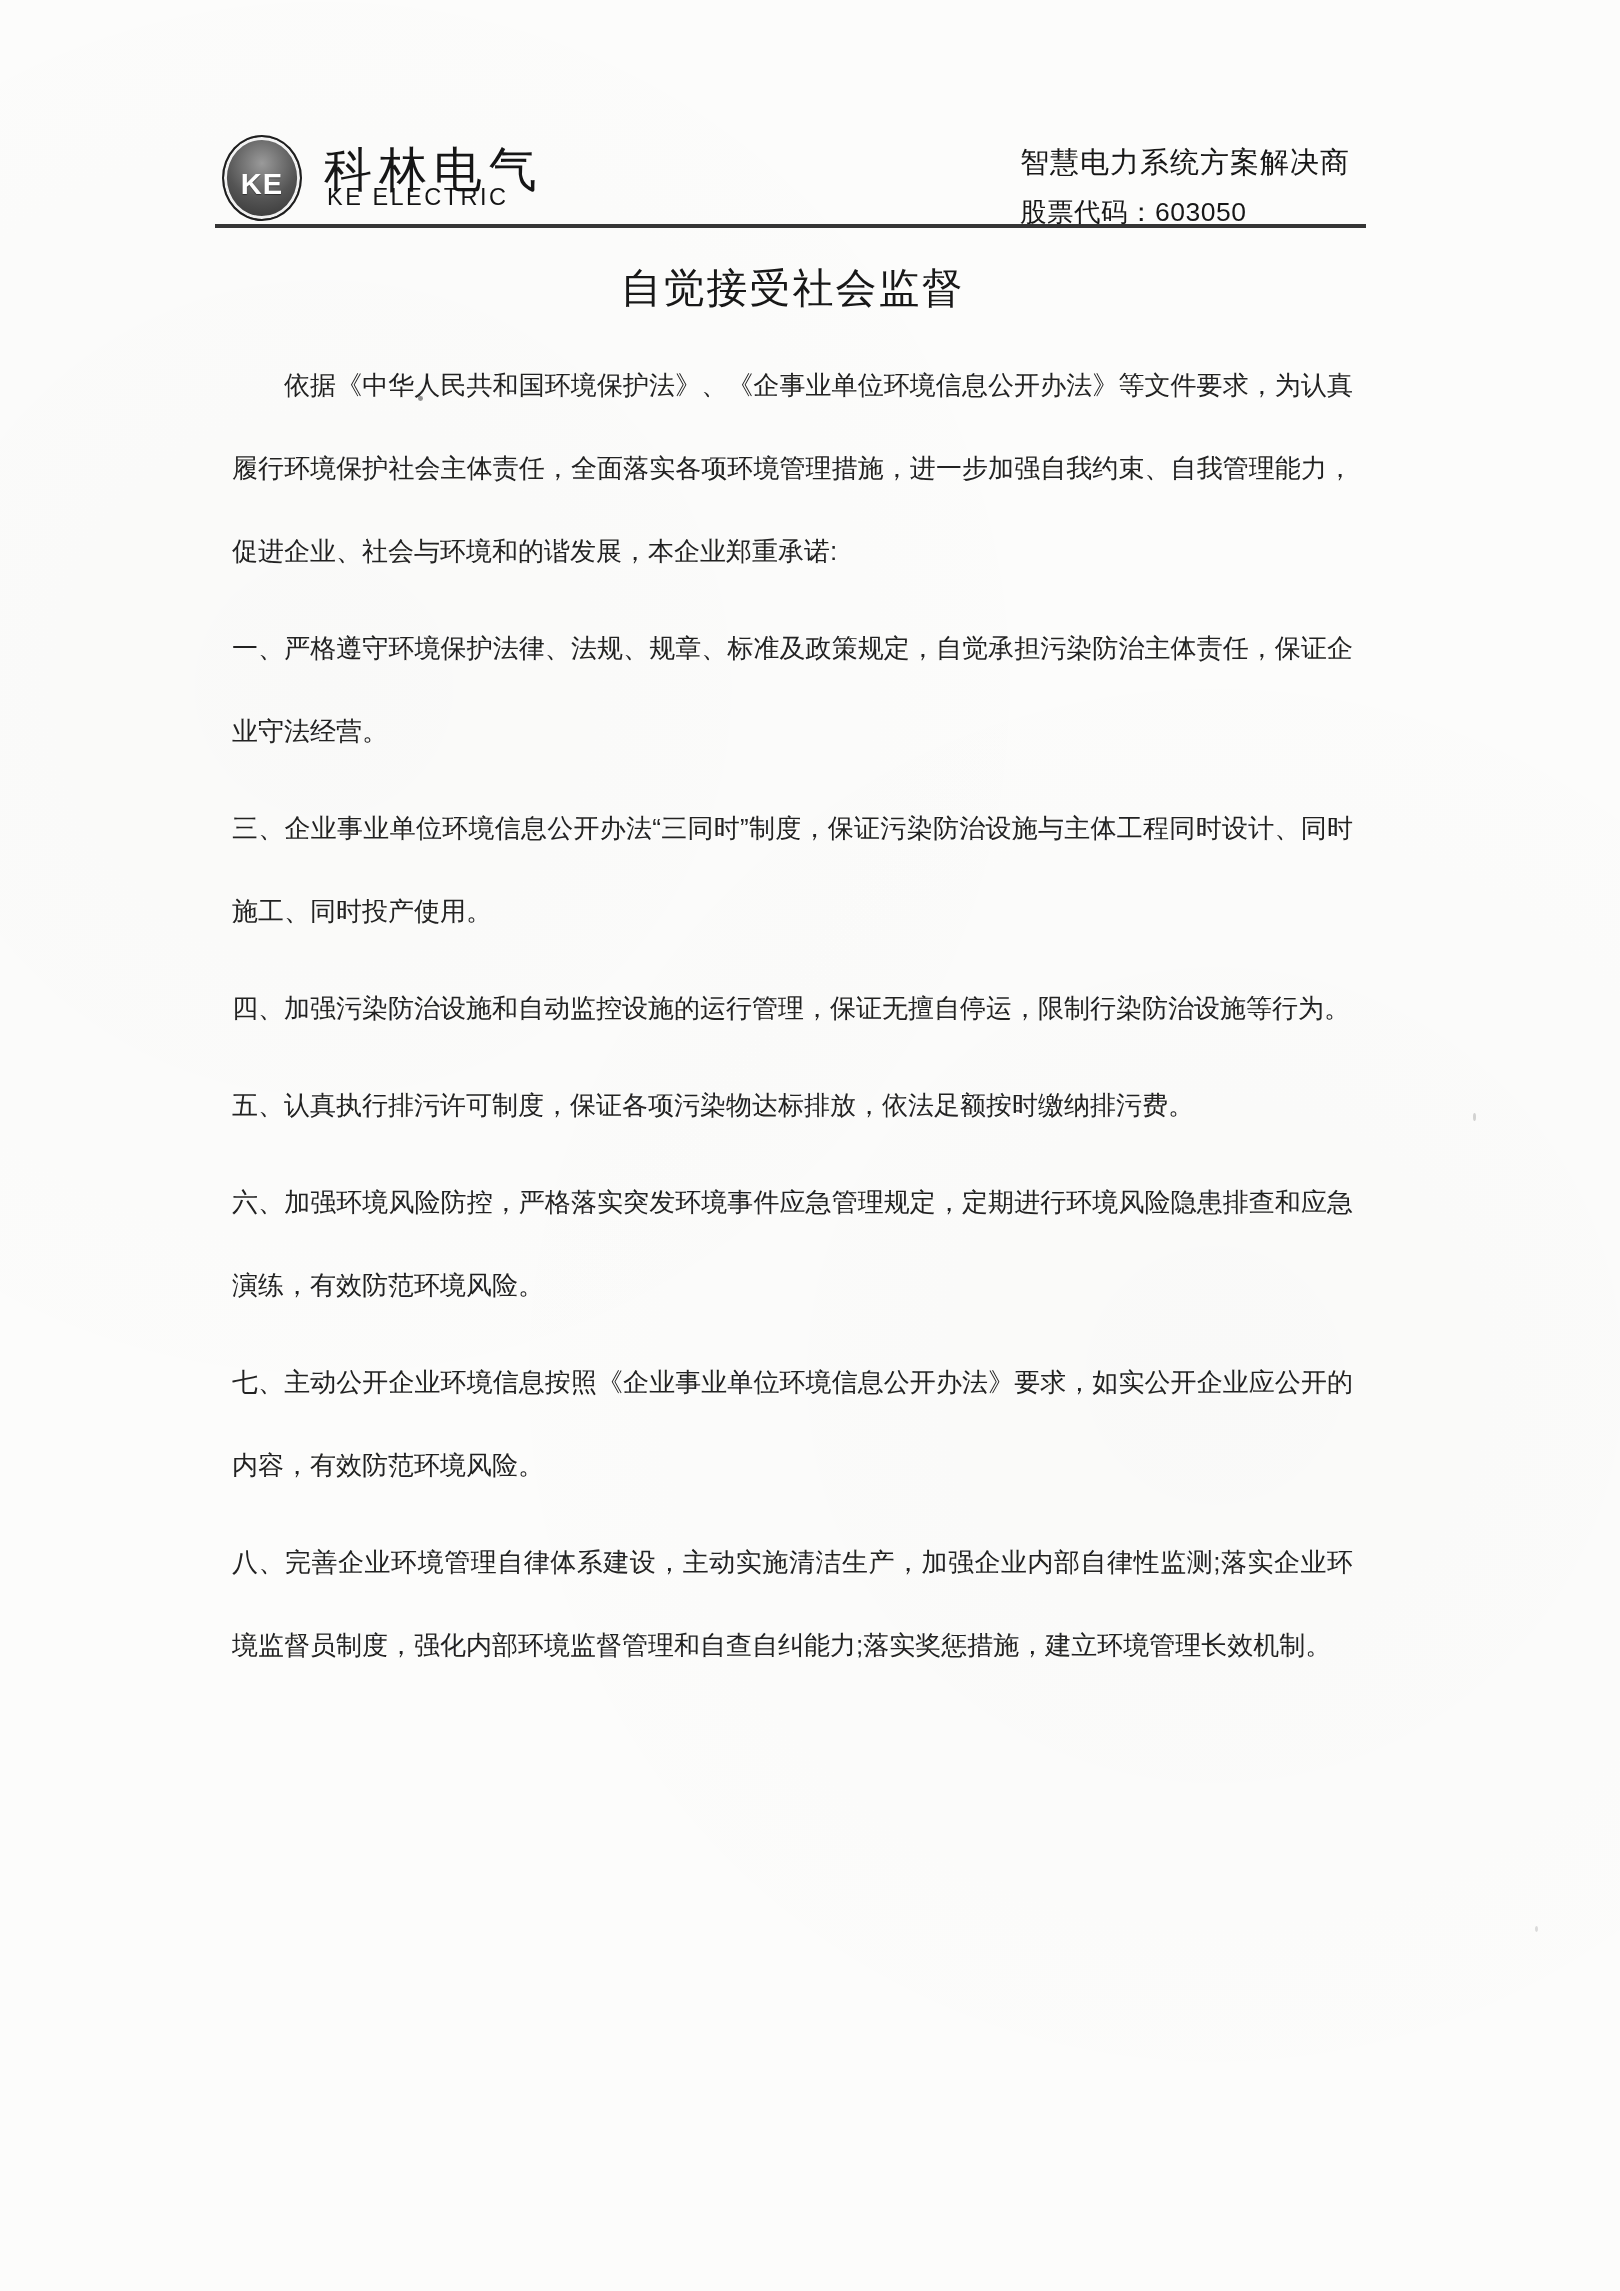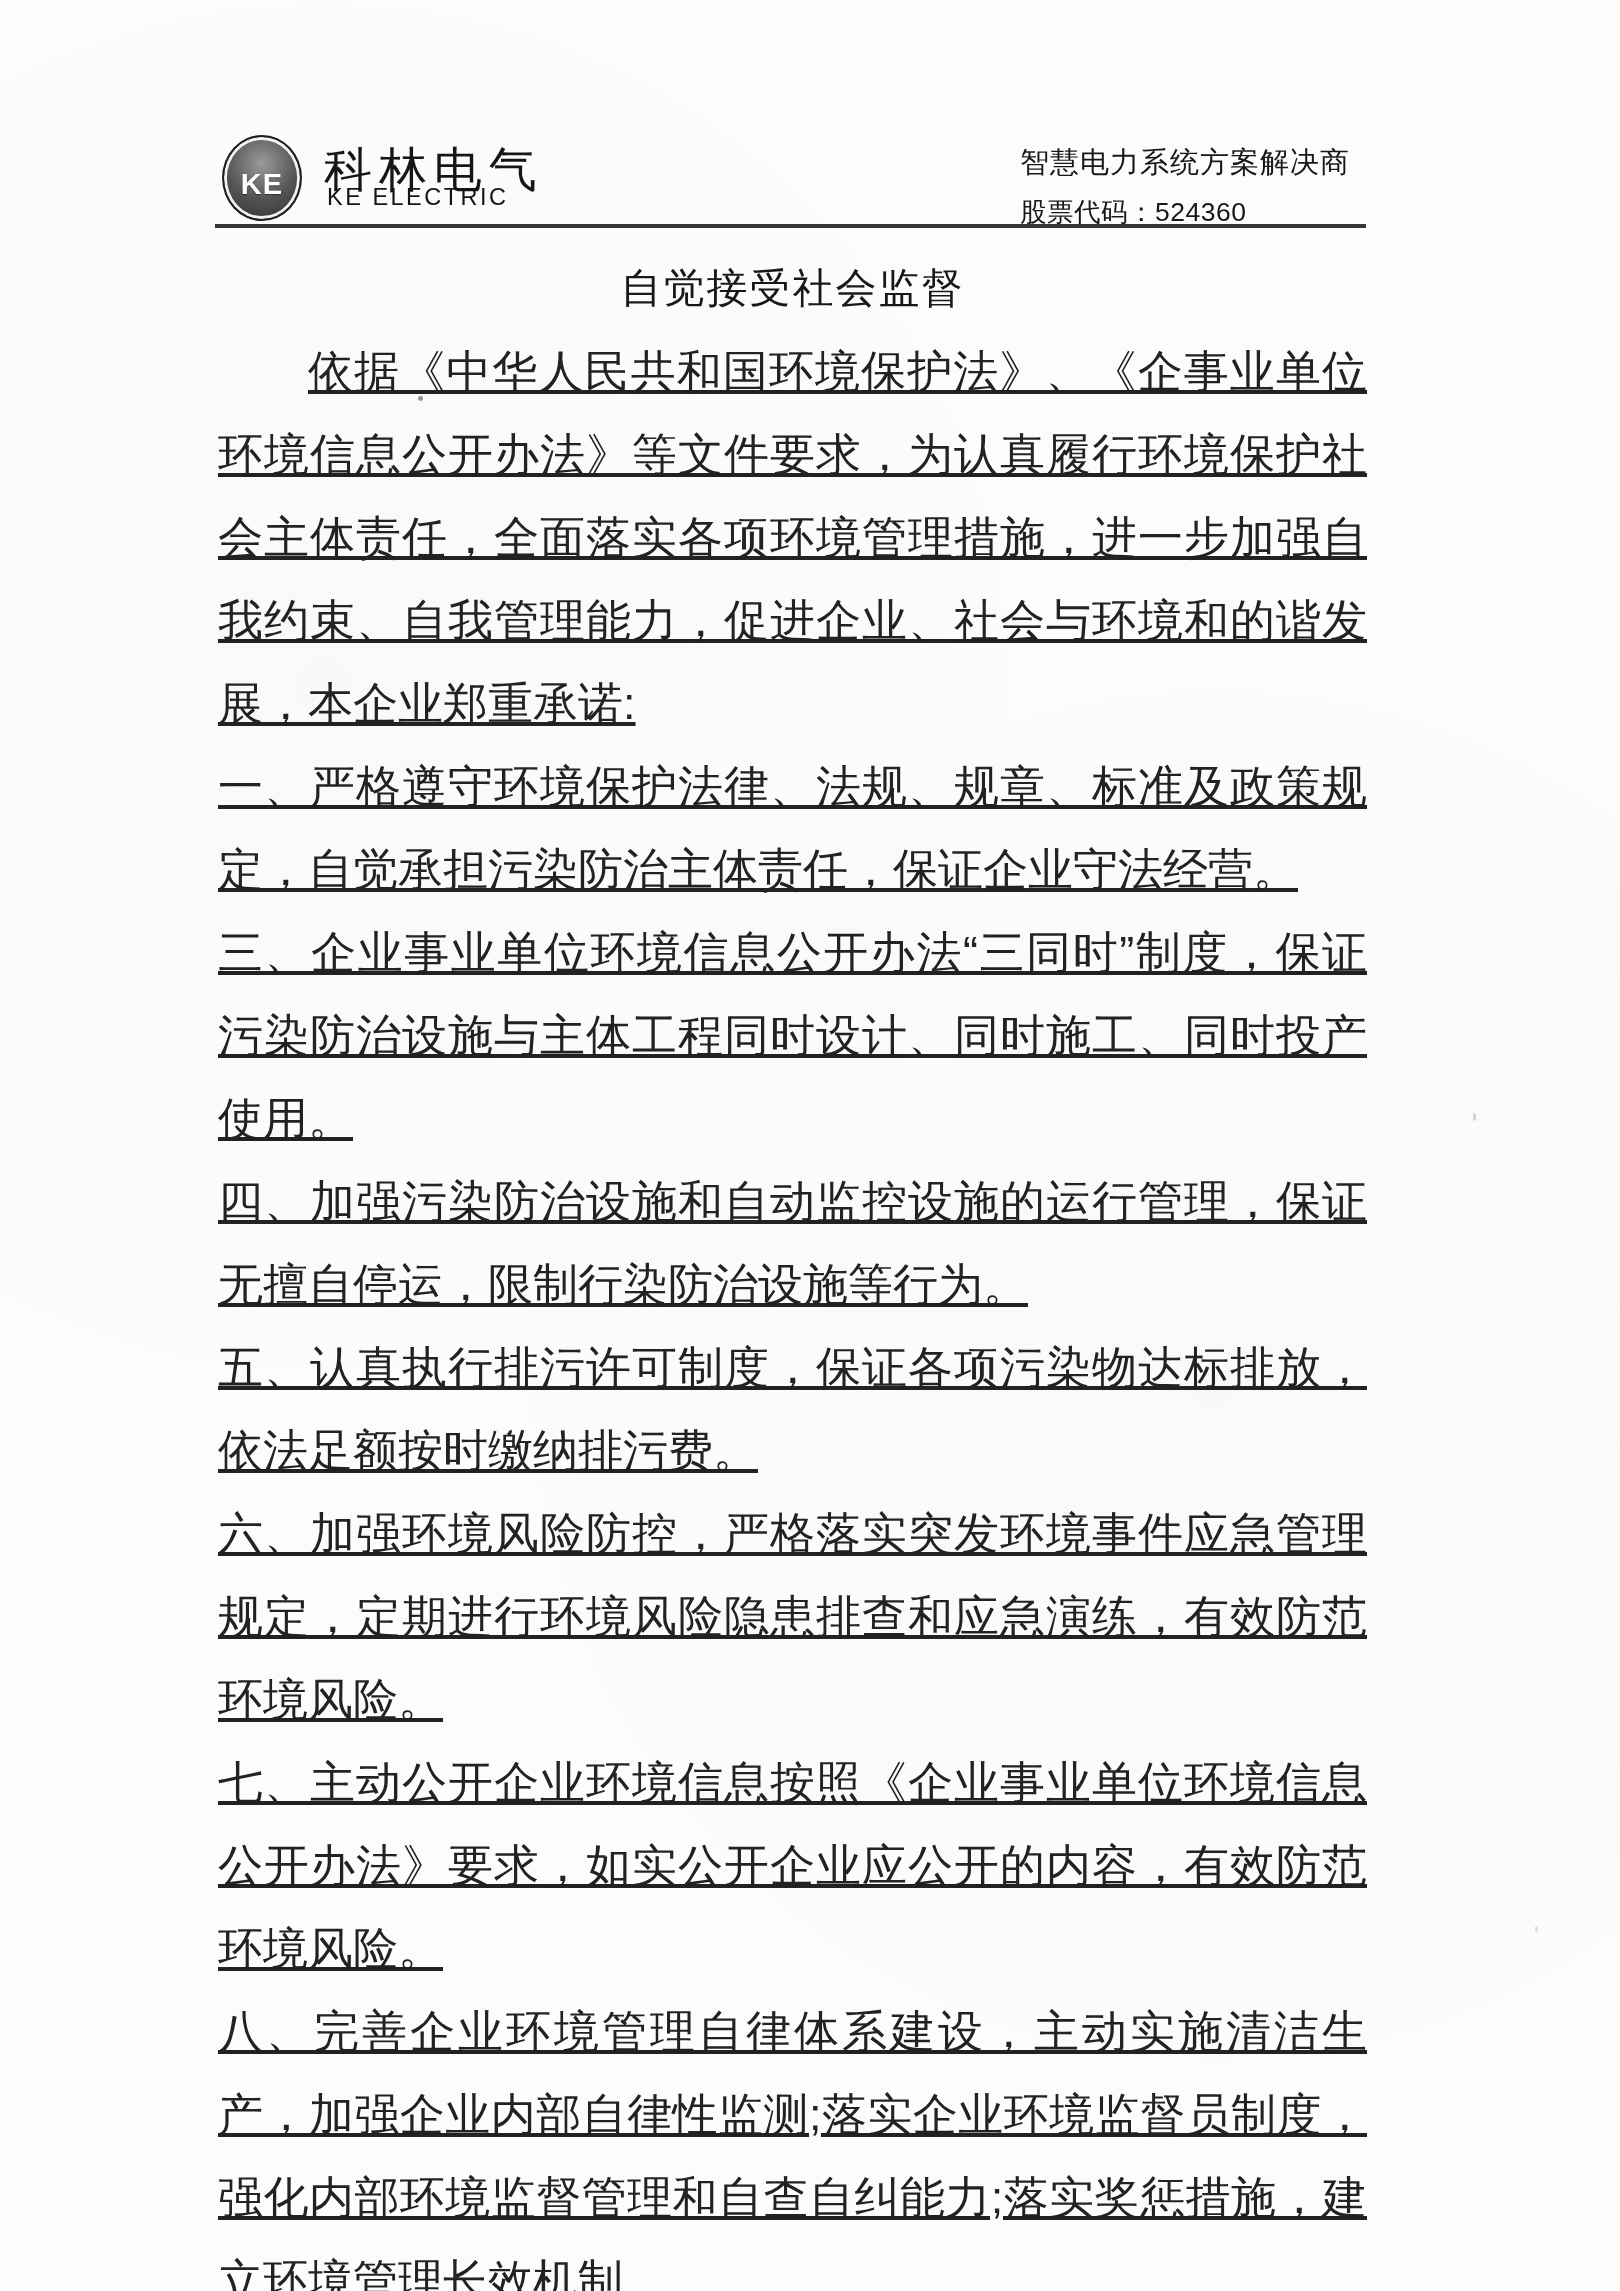--- a/index.html
+++ b/index.html
@@ -52,22 +52,22 @@
 
   
   .doc {
     position:absolute; left:218px; top:247px; width:1149px;
   }
   .doc-title {
     margin:0; font-size:41px; font-weight:500; line-height:83px;
     text-align:center; letter-spacing:2px; color:#181818;
   }
   .doc p {
-    margin:0; font-size:45px; line-height:83px;
-    text-align:justify; color:#222; letter-spacing:0;text-decoration:underline;
+    margin:14px; font-size:26px; line-height:83px;
+    text-align:justify; color:#222; letter-spacing:0;
   }
   .doc p.intro { text-indent:2em; }
 
   
   .speck {
     position:absolute; border-radius:50%; background:#5a5a5a; opacity:0.65;
   }
   .speck.s1 { left:418px; top:396px; width:4.9px; height:4.9px; }
   .speck.s2 { left:1473px; top:1113px; width:2.9px; height:7.8px; opacity:0.25; }
   .speck.s3 { left:1535px; top:1926px; width:2.9px; height:5.9px; opacity:0.2; }
@@ -78,21 +78,21 @@
 <div class="page">
 
   <div class="logo-circle">
     <span class="logo-monogram">KE</span>
   </div>
   <div class="company-cn">科林电气</div>
   <div class="company-en">KE ELECTRIC</div>
 
   <div class="header-right">
     <div class="tagline">智慧电力系统方案解决商</div>
-    <div class="stock">股票代码：524360</div>
+    <div class="stock">股票代码：603050</div>
   </div>
 
   <div class="header-rule"></div>
 
   <div class="doc">
     <h1 class="doc-title">自觉接受社会监督</h1>
     <p class="intro">依据《中华人民共和国环境保护法》、《企事业单位环境信息公开办法》等文件要求，为认真履行环境保护社会主体责任，全面落实各项环境管理措施，进一步加强自我约束、自我管理能力，促进企业、社会与环境和的谐发展，本企业郑重承诺:</p>
     <p>一、严格遵守环境保护法律、法规、规章、标准及政策规定，自觉承担污染防治主体责任，保证企业守法经营。</p>
     <p>三、企业事业单位环境信息公开办法“三同时”制度，保证污染防治设施与主体工程同时设计、同时施工、同时投产使用。</p>
     <p>四、加强污染防治设施和自动监控设施的运行管理，保证无擅自停运，限制行染防治设施等行为。</p>

